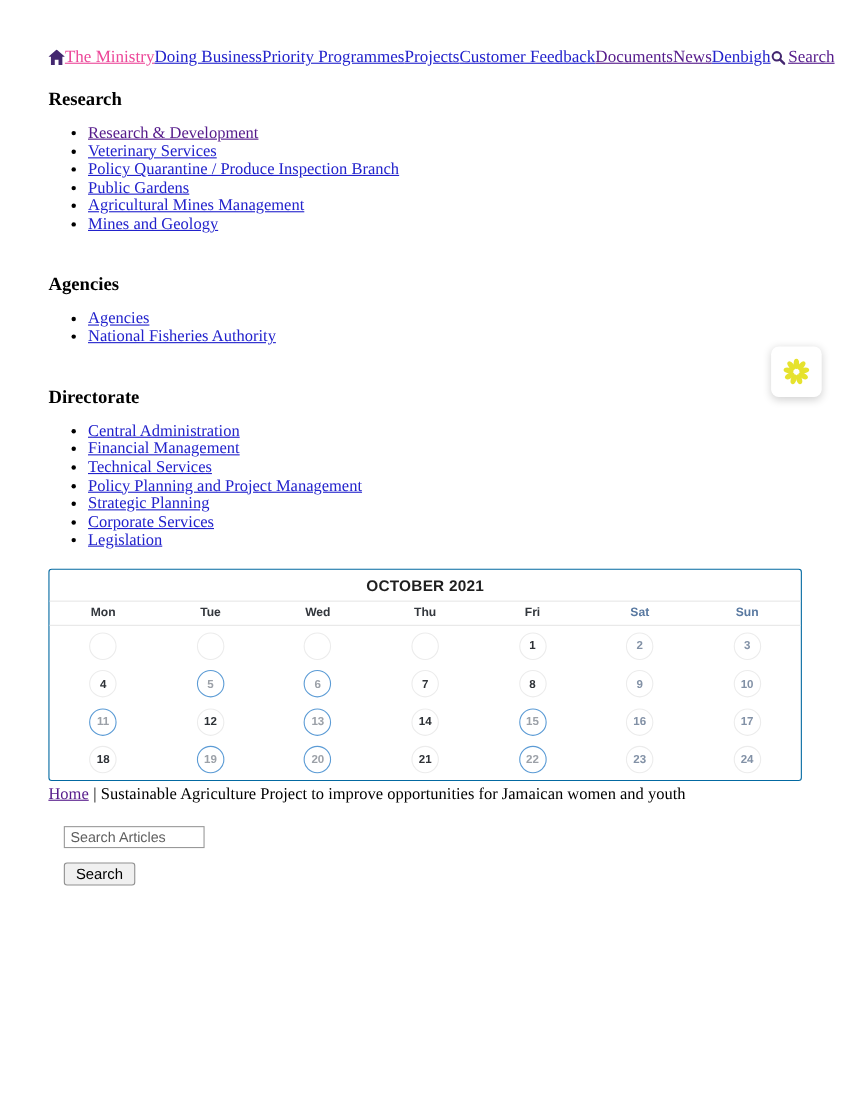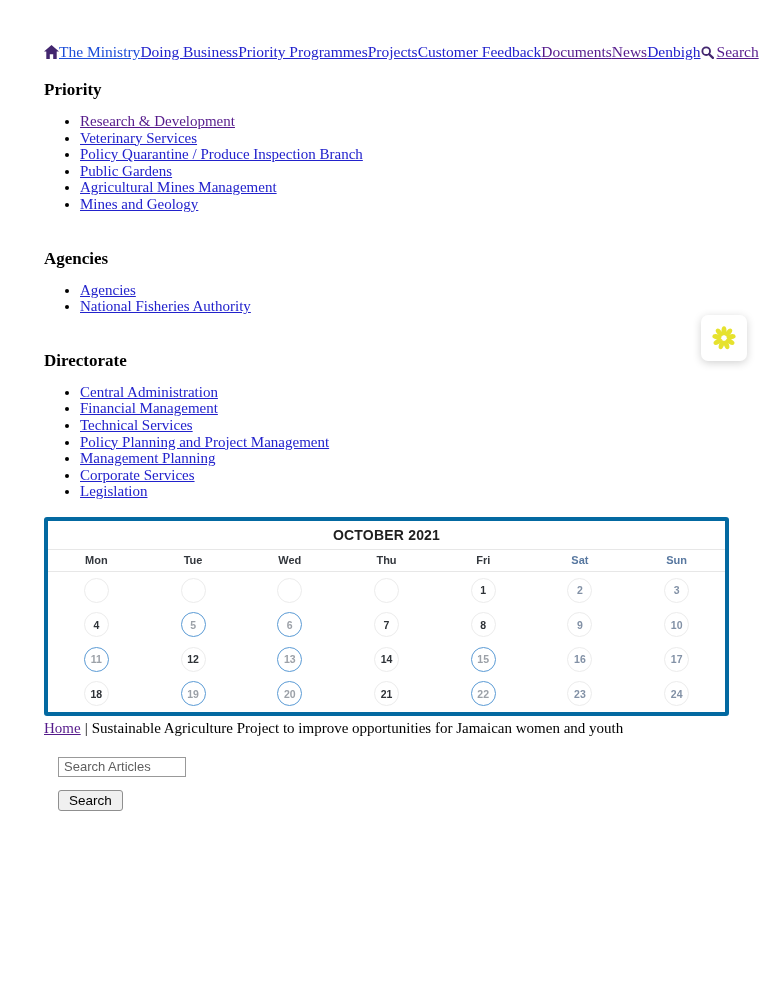--- a/index.html
+++ b/index.html
@@ -44,21 +44,21 @@
     font-size: 15px;
     line-height: 16.6px;
   }
   ul.link-list li { margin: 0; }
   ul.link-list a { text-decoration: underline; cursor: pointer; }
 
   
   .calendar {
     margin-top: 17px;
     width: 685px;
-    border: 4px solid #0369a1;
+    border: 1px solid #0369a1;
     border-radius: 3px;
     background: #fff;
     font-family: "Liberation Sans", sans-serif;
   }
   .cal-title {
     height: 29px;
     line-height: 29px;
     text-align: center;
     font-size: 14px;
     font-weight: 600;
@@ -151,38 +151,38 @@
 
 <div class="page">
   <div class="content">
 
     <div class="nav">
         <a class="nav-home" style="color: rgb(67, 39, 111);">
           <svg viewBox="0 0 15 14">
             <path fill="currentColor" d="M7.5 0 L15 6.6 H12.7 V14 H9.2 V9.3 H5.8 V14 H2.3 V6.6 H0 Z"></path>
           </svg>
         </a>
-        <a style="color: #1d4ed8;">The Ministry</a>
+        <a style="color: #ec4899;">The Ministry</a>
         <a style="color: rgb(34, 34, 204);">Doing Business</a>
         <a style="color: rgb(34, 34, 204);">Priority Programmes</a>
         <a style="color: rgb(34, 34, 204);">Projects</a>
         <a style="color: rgb(34, 34, 204);">Customer Feedback</a>
         <a style="color: rgb(85, 26, 139);">Documents</a>
         <a style="color: rgb(85, 26, 139);">News</a>
         <a style="color: rgb(34, 34, 204);">Denbigh</a>
         <a class="nav-search" style="color: rgb(85, 26, 139);">
           <svg viewBox="0 0 14 14" style="color: rgb(67, 39, 111);">
             <circle cx="5.6" cy="5.6" r="4.1" fill="none" stroke="currentColor" stroke-width="2"></circle>
             <line x1="8.8" y1="8.8" x2="12.8" y2="12.8" stroke="currentColor" stroke-width="2.4" stroke-linecap="round"></line>
           </svg>
           <span>Search</span>
         </a>
       </div>
 
-    <h2 class="section-heading first">Priority</h2>
+    <h2 class="section-heading first">Research</h2>
     <ul class="link-list">
       <li><a style="color: rgb(85, 26, 139);">Research &amp; Development</a></li>
       <li><a style="color: rgb(34, 34, 204);">Veterinary Services</a></li>
       <li><a style="color: rgb(34, 34, 204);">Policy Quarantine / Produce Inspection Branch</a></li>
       <li><a style="color: rgb(34, 34, 204);">Public Gardens</a></li>
       <li><a style="color: rgb(34, 34, 204);">Agricultural Mines Management</a></li>
       <li><a style="color: rgb(34, 34, 204);">Mines and Geology</a></li>
     </ul>
 
     <h2 class="section-heading">Agencies</h2>
@@ -190,21 +190,21 @@
       <li><a style="color: rgb(34, 34, 204);">Agencies</a></li>
       <li><a style="color: rgb(34, 34, 204);">National Fisheries Authority</a></li>
     </ul>
 
     <h2 class="section-heading">Directorate</h2>
     <ul class="link-list">
       <li><a style="color: rgb(34, 34, 204);">Central Administration</a></li>
       <li><a style="color: rgb(34, 34, 204);">Financial Management</a></li>
       <li><a style="color: rgb(34, 34, 204);">Technical Services</a></li>
       <li><a style="color: rgb(34, 34, 204);">Policy Planning and Project Management</a></li>
-      <li><a style="color: rgb(34, 34, 204);">Management Planning</a></li>
+      <li><a style="color: rgb(34, 34, 204);">Strategic Planning</a></li>
       <li><a style="color: rgb(34, 34, 204);">Corporate Services</a></li>
       <li><a style="color: rgb(34, 34, 204);">Legislation</a></li>
     </ul>
 
     <div class="calendar">
       <div class="cal-title">OCTOBER 2021</div>
       <div class="cal-head">
         <span style="color: rgb(51, 55, 61);">Mon</span>
         <span style="color: rgb(51, 55, 61);">Tue</span>
         <span style="color: rgb(51, 55, 61);">Wed</span>

